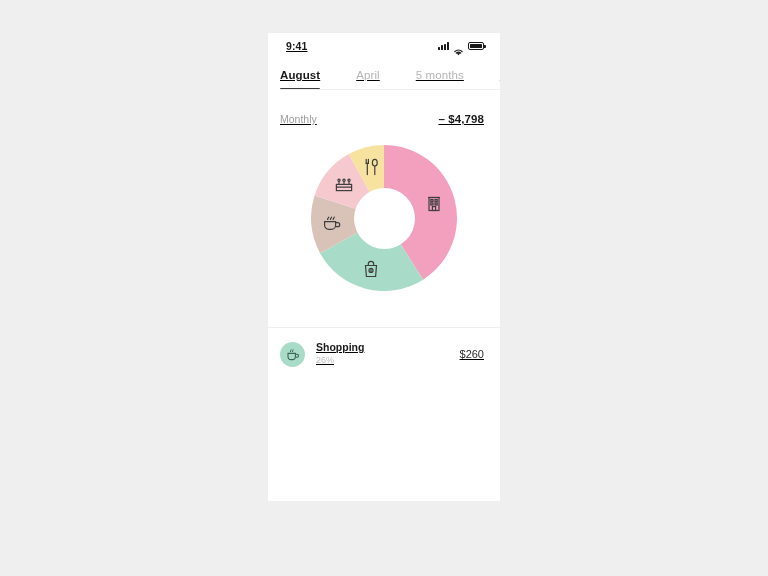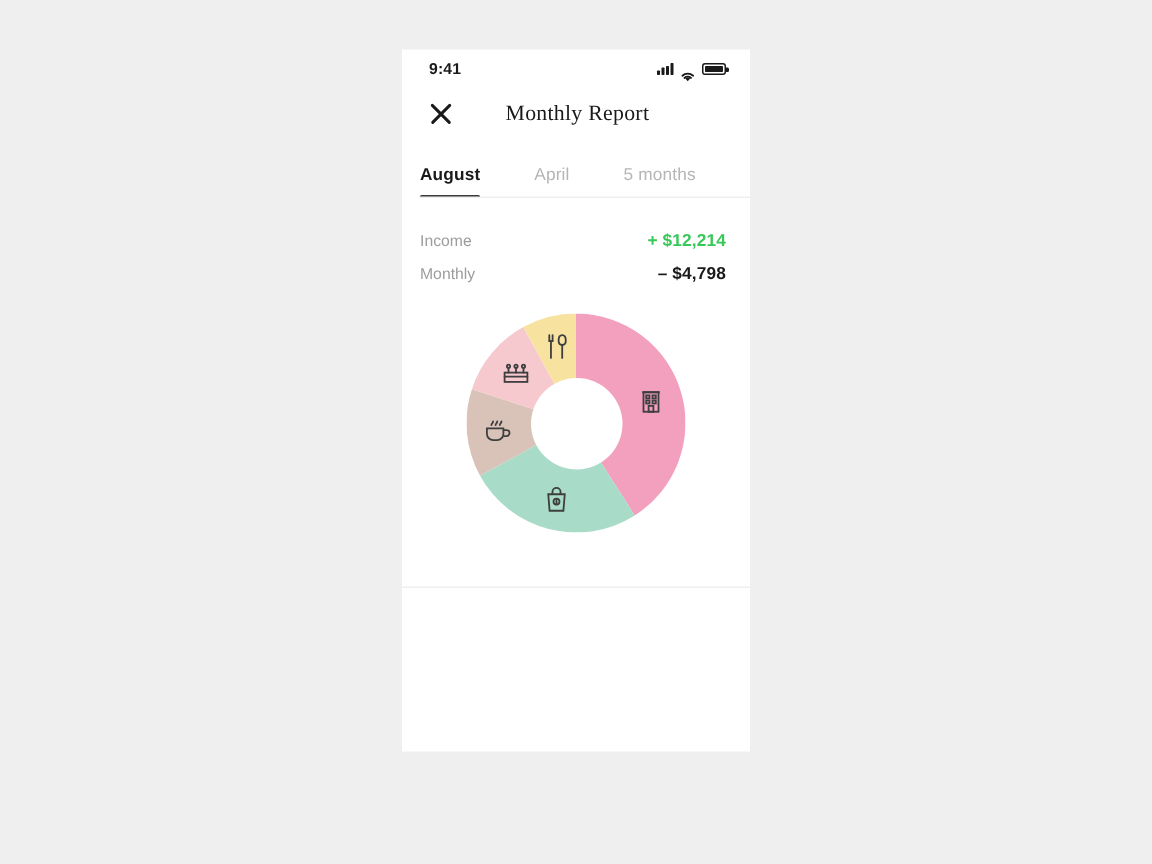--- a/index.html
+++ b/index.html
@@ -9,20 +9,21 @@
     font-family:"Liberation Sans", sans-serif;
     -webkit-font-smoothing:antialiased;
   }
 
   #phone {
     position:absolute;
     left:268px; top:33px;
     width:232px; height:468px;
     background:#FFFFFF;
     overflow:hidden;
+    text-decoration:underline;
   }
 
   
   .statusbar {
     height:22px;
     display:flex; align-items:center; justify-content:space-between;
     padding:4px 16px 0 18px;
   }
   .status-time {
     font-size:10.5px; font-weight:bold; color:#1A1A1A;
@@ -163,38 +164,30 @@
           <path d="M1.9 3.5a5.3 5.3 0 0 1 7.2 0" stroke="#1A1A1A" stroke-width="1.2" fill="none" stroke-linecap="round"></path>
           <path d="M3.3 5.0a3.3 3.3 0 0 1 4.4 0" stroke="#1A1A1A" stroke-width="1.2" fill="none" stroke-linecap="round"></path>
         </svg>
       </span>
       <span class="battery">
           <span></span>
         </span>
     </div>
   </div>
 
-  <div class="navbar">
-    <div class="close-btn"></div>
-    <div class="nav-title">Monthly Report</div>
-  </div>
 
   <div class="tabs">
     <div class="tab active">August</div>
     <div class="tab">April</div>
     <div class="tab">5 months</div>
     <div class="tab">This year</div>
     <div class="tab-rule"></div>
   </div>
 
   <div class="summary">
-    <div class="sum-row">
-      <span class="sum-label">Income</span>
-      <span class="sum-value v-green">+ $12,214</span>
-    </div>
     <div class="sum-row">
       <span class="sum-label">Monthly</span>
       <span class="sum-value v-dark">– $4,798</span>
     </div>
   </div>
 
   <div class="chart-wrap">
     <div class="donut" id="donut">
       <svg width="146" height="146" viewBox="0 0 146 146" id="donut-svg">
           <path d="M 73 73 L 73 0 A 73 73 0 0 1 112.11535603346677 134.6359385616471 Z" fill="#F2A0BE"></path>
@@ -260,14 +253,28 @@
             </svg>
           </div>
         </div>
     </div>
   </div>
 
   <div class="section-divider"></div>
 
 
 
+  <div class="cat-row">
+    <div class="cat-avatar" style="background:#A8DCC8">
+      <svg width="14" height="13" viewBox="0 0 14 13">
+        <path d="M2 5.4h7.4v3.1a3.1 3.1 0 0 1-3.1 3.1H5.1A3.1 3.1 0 0 1 2 8.5z" fill="none" stroke="#3C6454" stroke-width="1.1"></path>
+        <path d="M9.6 6.3h1.4a1.5 1.5 0 0 1 0 3h-1.2" fill="none" stroke="#3C6454" stroke-width="1.1"></path>
+        <path d="M4.4 3.6c0-.9.8-.9.8-1.8M6.4 3.6c0-.9.8-.9.8-1.8" fill="none" stroke="#3C6454" stroke-width="1" stroke-linecap="round"></path>
+      </svg>
+    </div>
+    <div class="cat-meta">
+      <div class="cat-name">Shopping</div>
+      <div class="cat-pct">26%</div>
+    </div>
+    <div class="cat-amt">$260</div>
+  </div>
 
 </div>
 
 </body></html>

